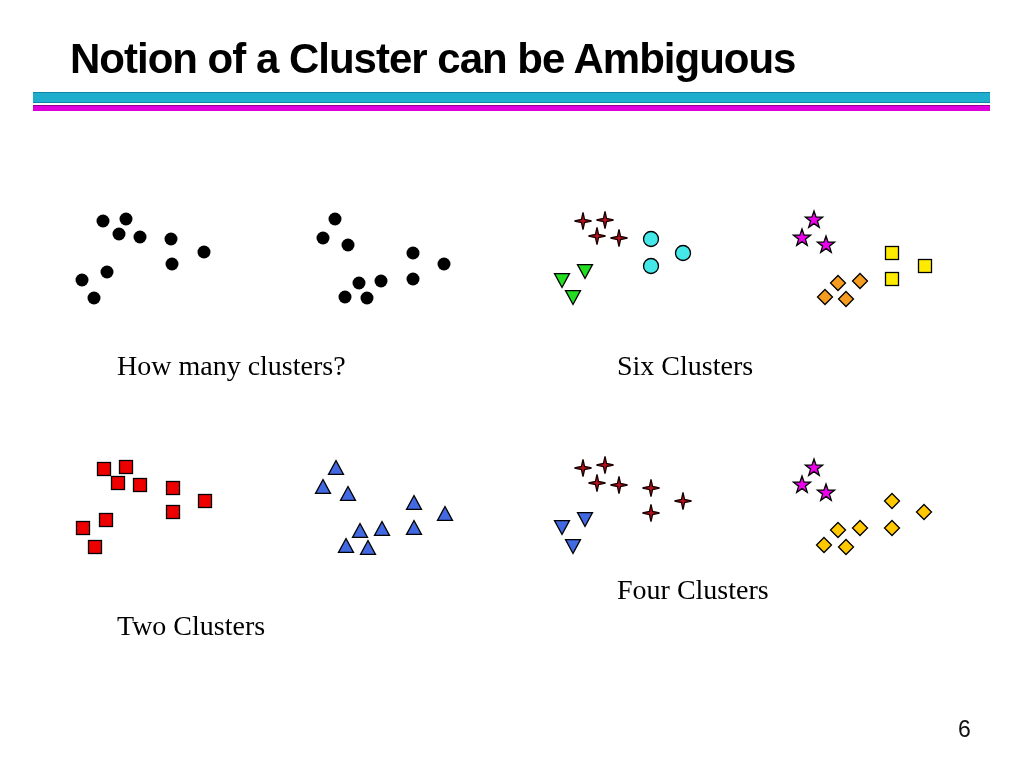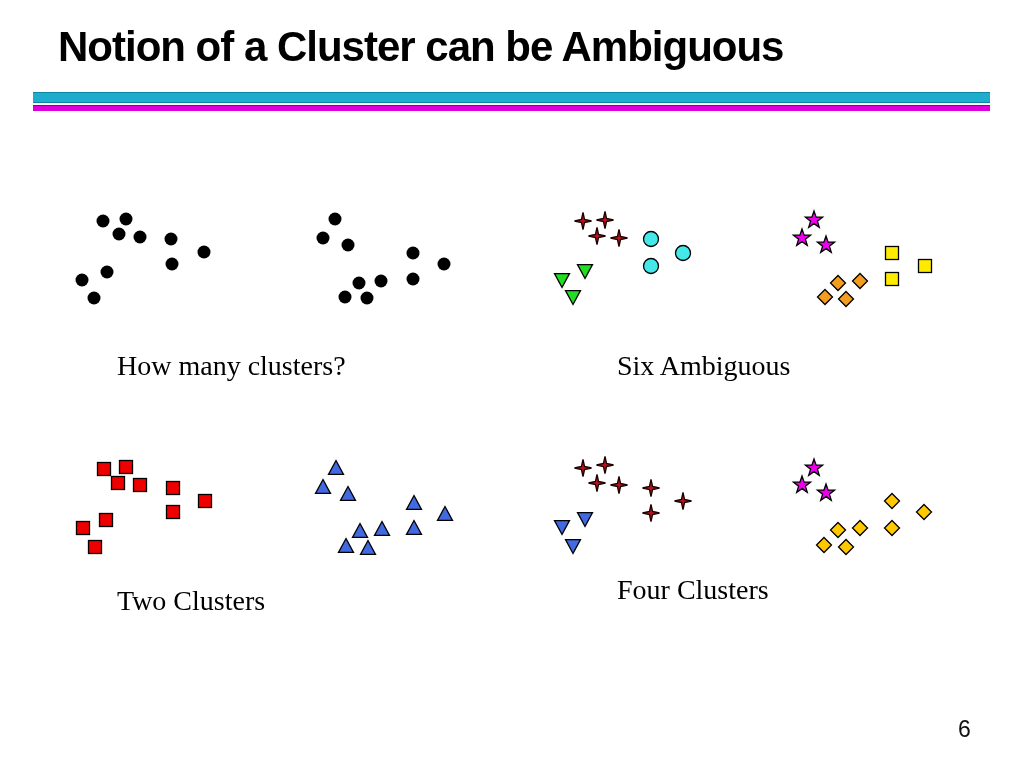--- a/index.html
+++ b/index.html
@@ -12,21 +12,21 @@
     position: relative;
     width: 1024px;
     height: 768px;
     background: #ffffff;
     overflow: hidden;
   }
   .title {
     position: absolute;
     left: 56px;
     top: 24px;
-    margin: 2px;
+    margin: 14px;
     font-family: "Liberation Sans", sans-serif;
     font-weight: 700;
     font-size: 42px;
     line-height: 1.0;
     letter-spacing: -1px;
     color: #000000;
     white-space: nowrap;
   }
   .rule {
     position: absolute;
@@ -150,18 +150,18 @@
       <polygon points="892.00,493.50 899.50,501.00 892.00,508.50 884.50,501.00" fill="#ffc800" stroke="#000000" stroke-width="1.3"></polygon>
       <polygon points="924.00,504.50 931.50,512.00 924.00,519.50 916.50,512.00" fill="#ffc800" stroke="#000000" stroke-width="1.3"></polygon>
       <polygon points="892.00,520.50 899.50,528.00 892.00,535.50 884.50,528.00" fill="#ffc800" stroke="#000000" stroke-width="1.3"></polygon>
       <polygon points="838.00,522.50 845.50,530.00 838.00,537.50 830.50,530.00" fill="#ffc800" stroke="#000000" stroke-width="1.3"></polygon>
       <polygon points="860.00,520.50 867.50,528.00 860.00,535.50 852.50,528.00" fill="#ffc800" stroke="#000000" stroke-width="1.3"></polygon>
       <polygon points="824.00,537.50 831.50,545.00 824.00,552.50 816.50,545.00" fill="#ffc800" stroke="#000000" stroke-width="1.3"></polygon>
       <polygon points="846.00,539.50 853.50,547.00 846.00,554.50 838.50,547.00" fill="#ffc800" stroke="#000000" stroke-width="1.3"></polygon>
     </svg>
 
   <span class="caption" style="left:117px; top:350px">How many clusters?</span>
-  <span class="caption" style="left:617px; top:350px">Six Ambiguous</span>
-  <span class="caption" style="left:117px; top:585px">Two Clusters</span>
+  <span class="caption" style="left:617px; top:350px">Six Clusters</span>
+  <span class="caption" style="left:117px; top:610px">Two Clusters</span>
   <span class="caption" style="left:617px; top:574px">Four Clusters</span>
 
   <span class="page-number">6</span>
 </div>
 
 </body></html>

